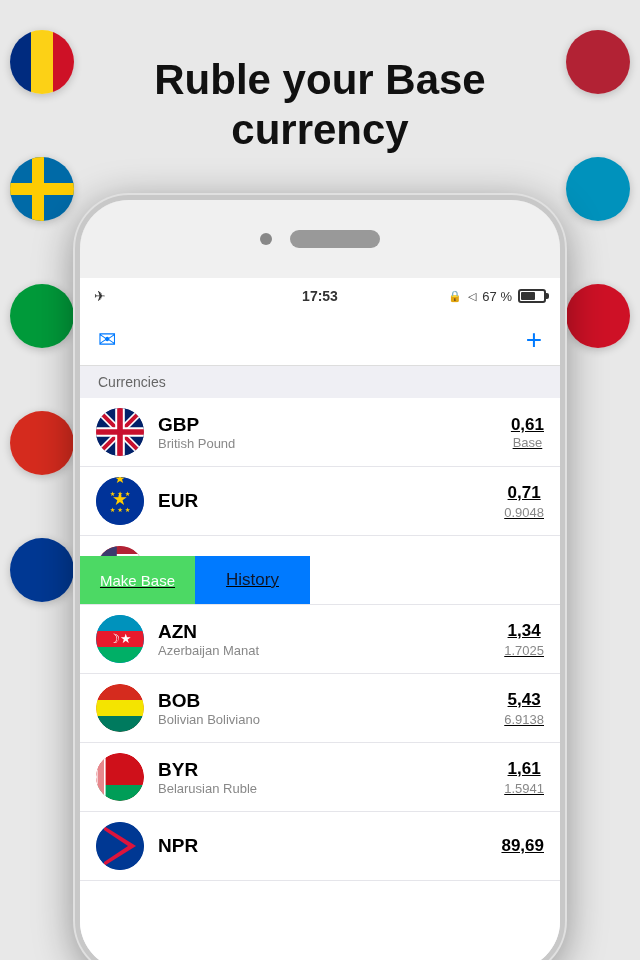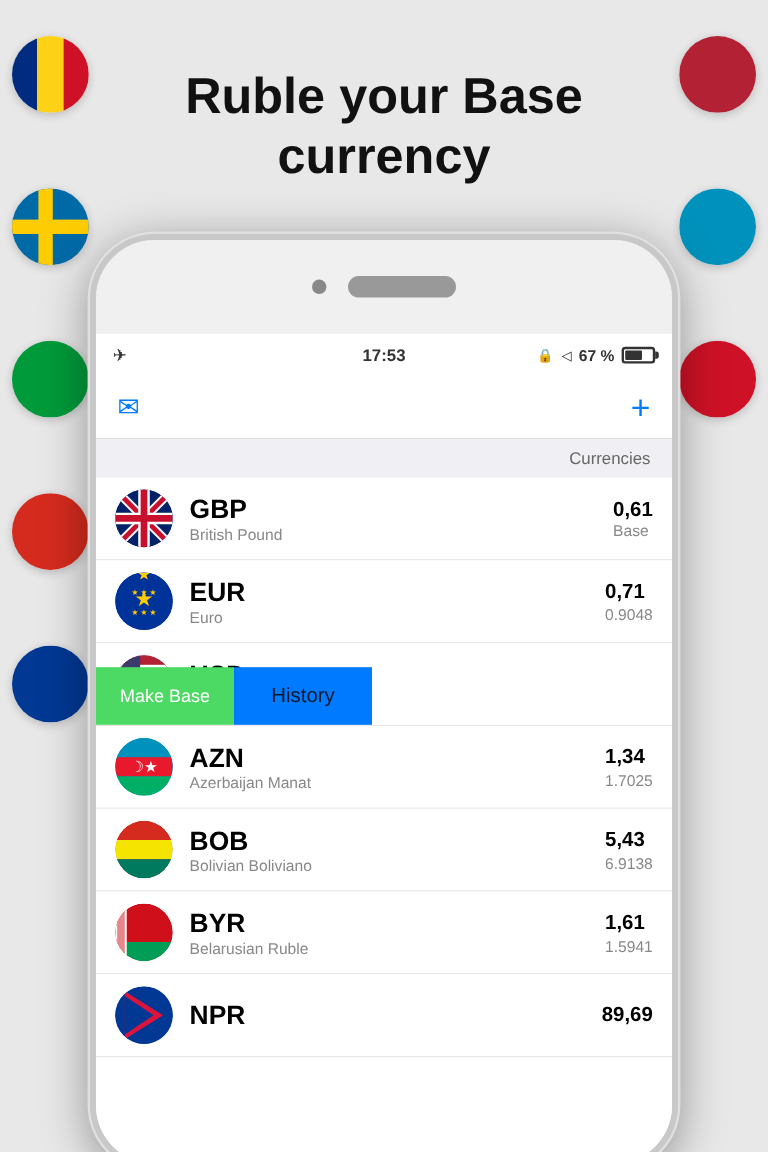--- a/index.html
+++ b/index.html
@@ -131,21 +131,21 @@
     .status-right {
       display: flex;
       align-items: center;
       gap: 6px;
       font-size: 12px;
       color: #333;
     }
 
     .battery-pct {
       font-size: 13px;
-      font-weight: 700;
+      font-weight: 400;
     }
 
     .battery-icon {
       width: 28px;
       height: 14px;
       border: 2px solid #333;
       border-radius: 3px;
       position: relative;
       display: flex;
       align-items: center;
@@ -196,21 +196,20 @@
     }
 
     
     .section-header {
       background: #efeff4;
       padding: 8px 18px;
       font-size: 14px;
       font-weight: 500;
       color: #666;
       flex-shrink: 0;
-      text-align: right;
     }
 
     
     .currency-list {
       flex: 1;
       overflow: hidden;
       background: #fff;
     }
 
     
@@ -245,33 +244,34 @@
 
     .flag-eur {
       background: #003399;
     }
 
     .currency-info {
       flex: 1;
     }
 
     .currency-code {
-      font-size: 22px;
+      font-size: 19px;
       font-weight: 600;
       color: #000;
     }
 
     .currency-name {
       font-size: 13px;
       color: #888;
       margin-top: 0;
     }
 
     .currency-values {
-      text-align: left;
+      text-align: center;
+      text-decoration: underline;
     }
 
     .currency-main-value {
       font-size: 17px;
       font-weight: 600;
       color: #000;
     }
 
     .currency-sub-value {
       font-size: 13px;
@@ -414,21 +414,20 @@
               <polygon points="30,10 31.5,14.5 36,14.5 32.5,17 34,21.5 30,19 26,21.5 27.5,17 24,14.5 28.5,14.5" transform="rotate(0,30,30) translate(0,-14)"></polygon>
             </g>
 
             <text x="30" y="35" text-anchor="middle" font-size="22" fill="#FFCC00">★</text>
             <text x="30" y="24" text-anchor="middle" font-size="8" fill="#FFCC00">★ ★ ★</text>
             <text x="30" y="44" text-anchor="middle" font-size="8" fill="#FFCC00">★ ★ ★</text>
           </svg>
         </div>
         <div class="currency-info">
           <div class="currency-code">EUR</div>
-          <div class="currency-name">Euro</div>
         </div>
         <div class="currency-values">
           <div class="currency-main-value">0,71</div>
           <div class="currency-sub-value">0.9048</div>
         </div>
       </div>
 
       <div style="position:relative; background:#fff; border-bottom: 1px solid #e5e5ea;">
         <div style="display:flex;align-items:center;padding:10px 16px;min-height:68px;">
           <div class="flag-circle" style="background:#B22234;">
@@ -441,21 +440,21 @@
               <text x="13" y="22" text-anchor="middle" font-size="10" fill="white">★★★</text>
               <text x="13" y="32" text-anchor="middle" font-size="10" fill="white">★★</text>
             </svg>
           </div>
           <div class="currency-info">
             <div class="currency-code">USD</div>
             <div class="currency-name">US Dollar</div>
           </div>
         </div>
 
-        <div style="position:absolute;bottom:0;left:0;display:flex;height:48px;width:230px;z-index:5;">
+        <div style="position:absolute;bottom:0;left:0;display:flex;height:48px;width:230px;z-index:5;text-decoration:underline;">
           <button style="flex:1;background:#4CD964;color:#fff;border:none;font-size:15px;font-weight:500;cursor:pointer;border-radius:0 0 0 0;">Make Base</button>
           <button style="flex:1;background:#007AFF;color:#0f172a;border:none;font-size:17px;font-weight:500;cursor:pointer;">History</button>
         </div>
       </div>
 
       <div class="currency-row">
         <div class="flag-circle" style="background:#0092BC;">
           <svg viewBox="0 0 60 60" style="width:100%;height:100%;border-radius:50%;">
             <circle cx="30" cy="30" r="30" fill="#0092BC"></circle>
             <rect x="0" y="0" width="60" height="20" fill="#0092BC"></rect>

